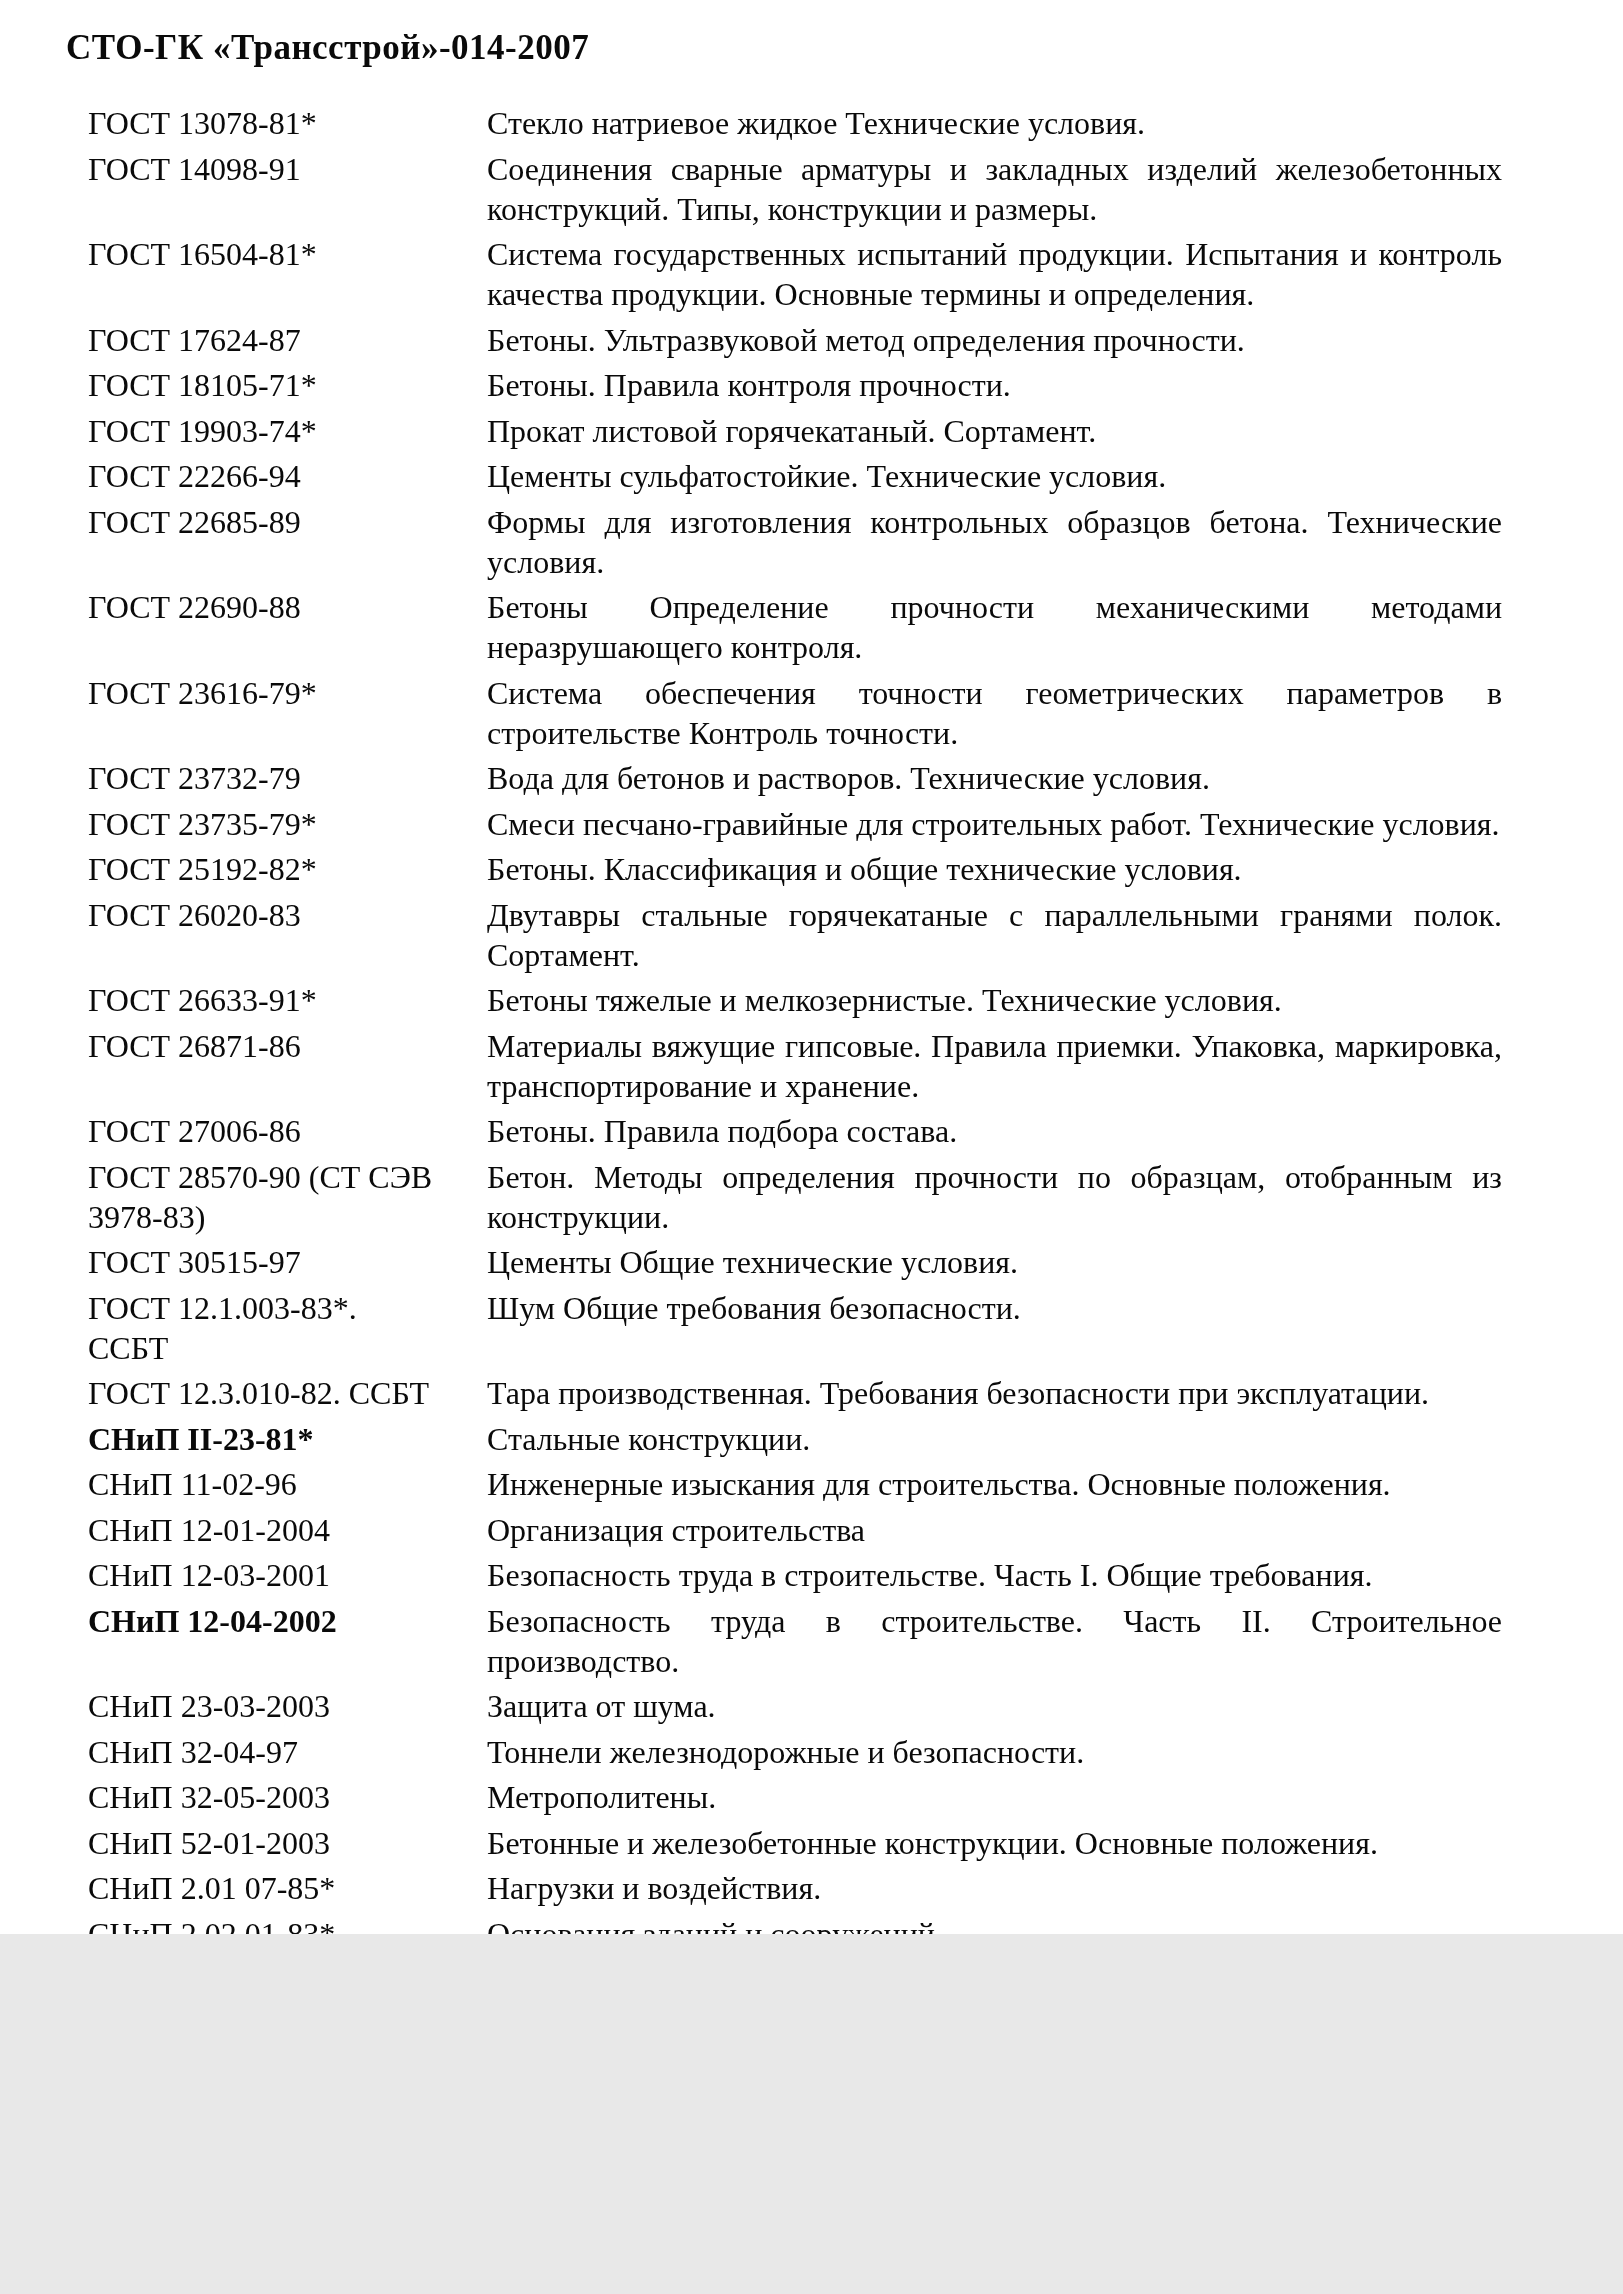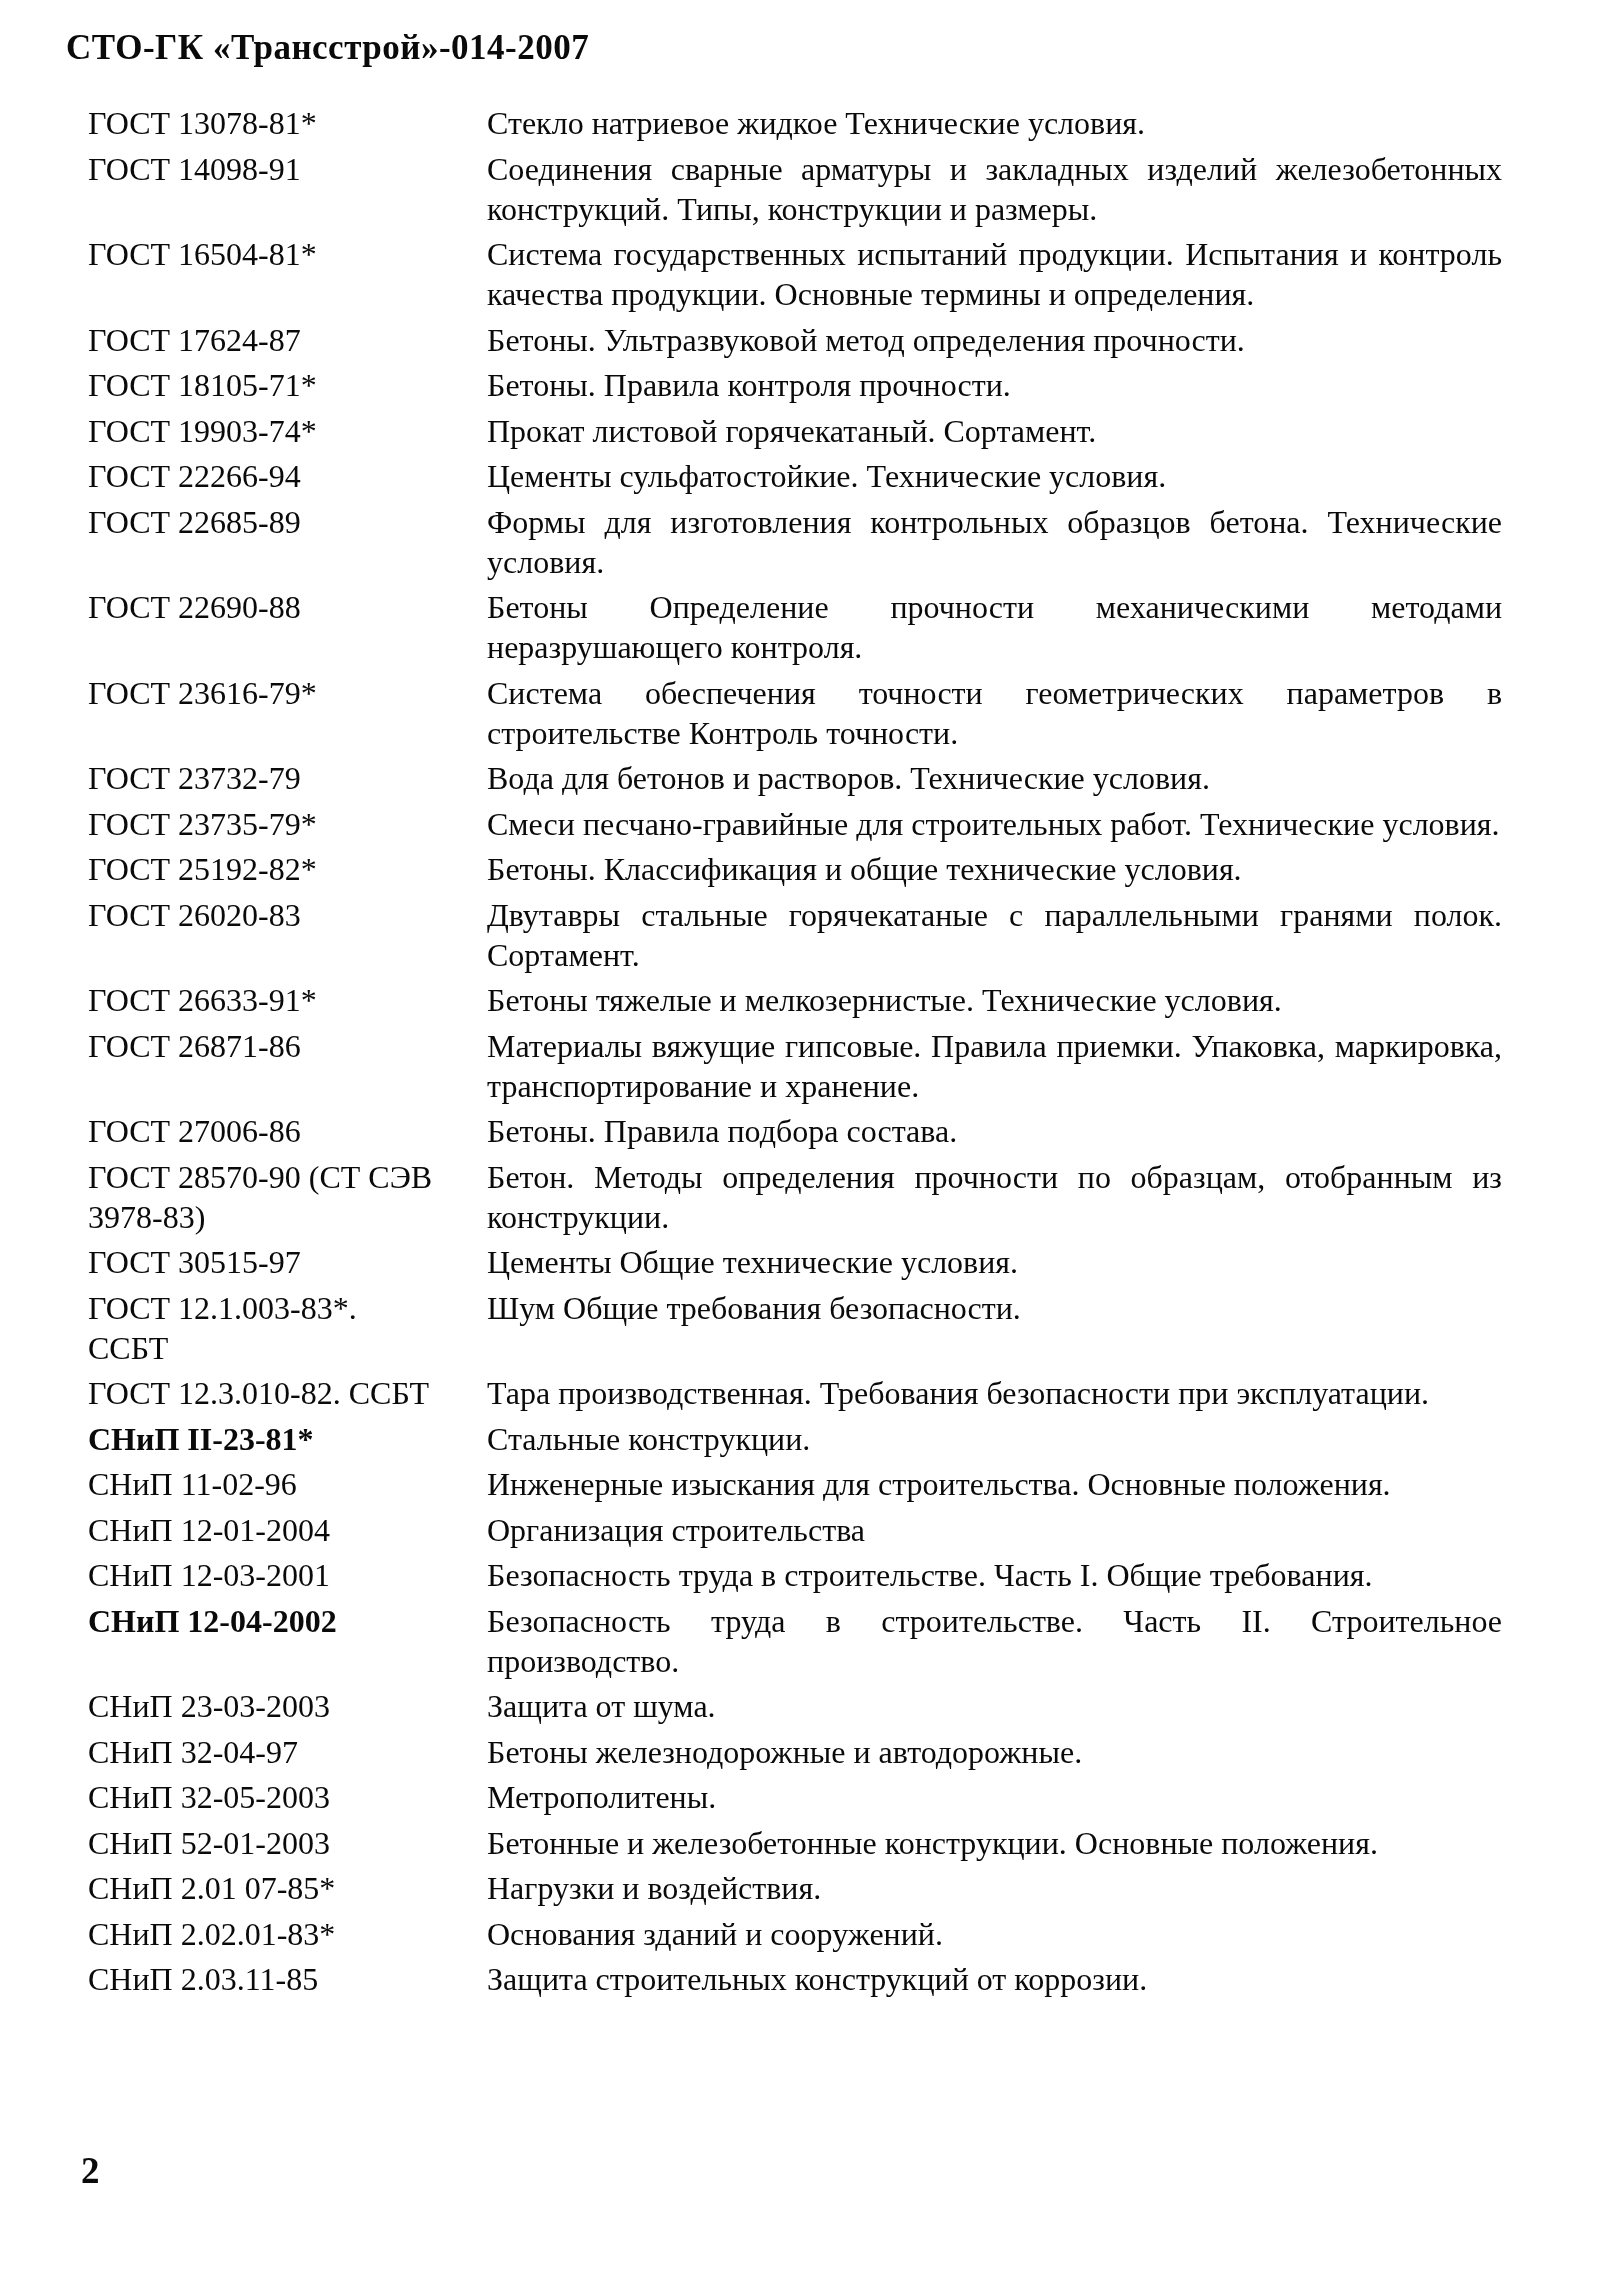--- a/index.html
+++ b/index.html
@@ -3,21 +3,21 @@
 <meta charset="utf-8">
 <style>
   html, body {
     margin: 0;
     padding: 0;
     background: #e8e8e8;
   }
   .page {
     position: relative;
     width: 1623px;
-    height: 2294px;
+    height: 1934px;
     background: #ffffff;
     font-family: "Liberation Serif", "DejaVu Serif", serif;
     color: #0a0a0a;
     overflow: hidden;
   }
   .doc-header {
     position: absolute;
     left: 66px;
     top: 28px;
     font-size: 35px;
@@ -197,21 +197,21 @@
     <div class="desc">Безопасность труда в строительстве. Часть II. Строительное производство.</div>
   </div>
 
   <div class="entry">
     <div class="code">СНиП 23-03-2003</div>
     <div class="desc">Защита от шума.</div>
   </div>
 
   <div class="entry">
     <div class="code">СНиП 32-04-97</div>
-    <div class="desc">Бетоны железнодорожные и автодорожные.</div>
+    <div class="desc">Тоннели железнодорожные и безопасности.</div>
   </div>
 
   <div class="entry">
     <div class="code">СНиП 32-05-2003</div>
     <div class="desc">Метрополитены.</div>
   </div>
 
   <div class="entry">
     <div class="code">СНиП 52-01-2003</div>
     <div class="desc">Бетонные и железобетонные конструкции. Основные положения.</div>

